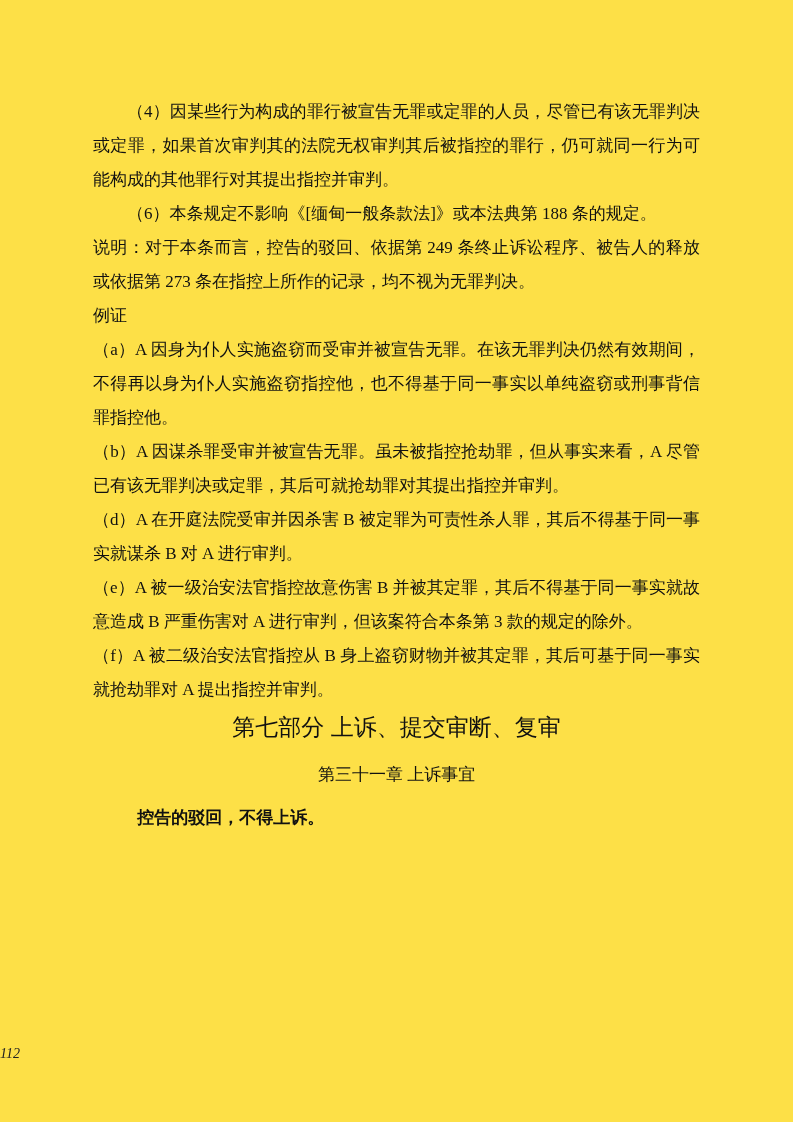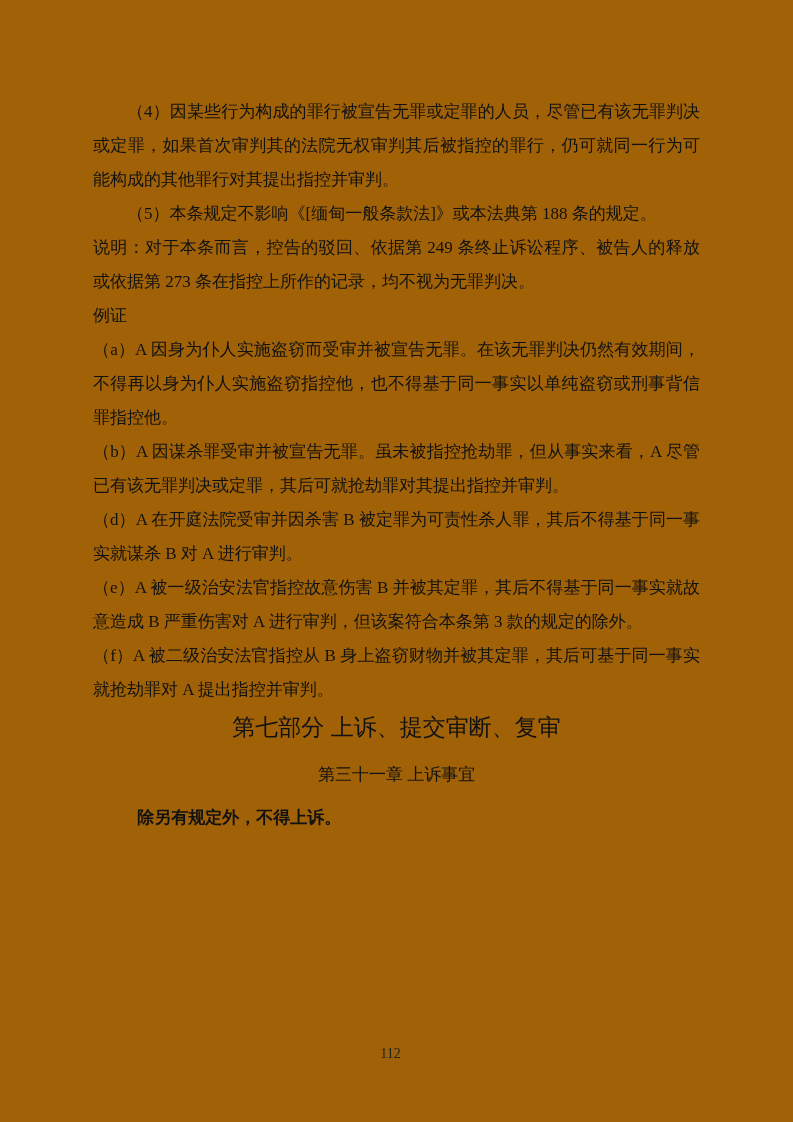--- a/index.html
+++ b/index.html
@@ -4,21 +4,21 @@
 <style>
   html, body {
     margin: 0;
     padding: 0;
     background: #ffffff;
   }
   .page {
     position: relative;
     width: 793px;
     height: 1122px;
-    background: #a16207;
+    background: #fde047;
     color: #111111;
     font-family: "Liberation Serif", "DejaVu Serif", serif;
     overflow: hidden;
   }
   .content {
     position: absolute;
     left: 93px;
     right: 93px;
     top: 95px;
     font-size: 17px;
@@ -57,38 +57,39 @@
     text-align: left;
   }
   .sec404 {
     margin-top: 4px !important;
   }
   .page-number {
     position: absolute;
     left: 0;
     right: 12px;
     top: 1044px;
-    text-align: center;
+    text-align: left;
     font-size: 14px;
     line-height: 20px;
     color: #222222;
+    font-style: italic;
   }
 </style>
 </head>
 <body>
 
 <div class="page">
   <div class="content">
     <p class="indent-2">（4）因某些行为构成的罪行被宣告无罪或定罪的人员，尽管已有该无罪判决或定罪，如果首次审判其的法院无权审判其后被指控的罪行，仍可就同一行为可能构成的其他罪行对其提出指控并审判。</p>
-    <p class="indent-2">（5）本条规定不影响《[缅甸一般条款法]》或本法典第 188 条的规定。</p>
+    <p class="indent-2">（6）本条规定不影响《[缅甸一般条款法]》或本法典第 188 条的规定。</p>
     <p>说明：对于本条而言，控告的驳回、依据第 249 条终止诉讼程序、被告人的释放或依据第 273 条在指控上所作的记录，均不视为无罪判决。</p>
     <p>例证</p>
     <p>（a）A 因身为仆人实施盗窃而受审并被宣告无罪。在该无罪判决仍然有效期间，不得再以身为仆人实施盗窃指控他，也不得基于同一事实以单纯盗窃或刑事背信罪指控他。</p>
     <p>（b）A 因谋杀罪受审并被宣告无罪。虽未被指控抢劫罪，但从事实来看，A 尽管已有该无罪判决或定罪，其后可就抢劫罪对其提出指控并审判。</p>
     <p>（d）A 在开庭法院受审并因杀害 B 被定罪为可责性杀人罪，其后不得基于同一事实就谋杀 B 对 A 进行审判。</p>
     <p>（e）A 被一级治安法官指控故意伤害 B 并被其定罪，其后不得基于同一事实就故意造成 B 严重伤害对 A 进行审判，但该案符合本条第 3 款的规定的除外。</p>
     <p>（f）A 被二级治安法官指控从 B 身上盗窃财物并被其定罪，其后可基于同一事实就抢劫罪对 A 提出指控并审判。</p>
     <p class="part-heading">第七部分 上诉、提交审断、复审</p>
     <p class="chapter-heading">第三十一章 上诉事宜</p>
-    <p class="rule-line">除另有规定外，不得上诉。</p>
+    <p class="rule-line">控告的驳回，不得上诉。</p>
   </div>
   <div class="page-number">112</div>
 </div>
 
 </body></html>

